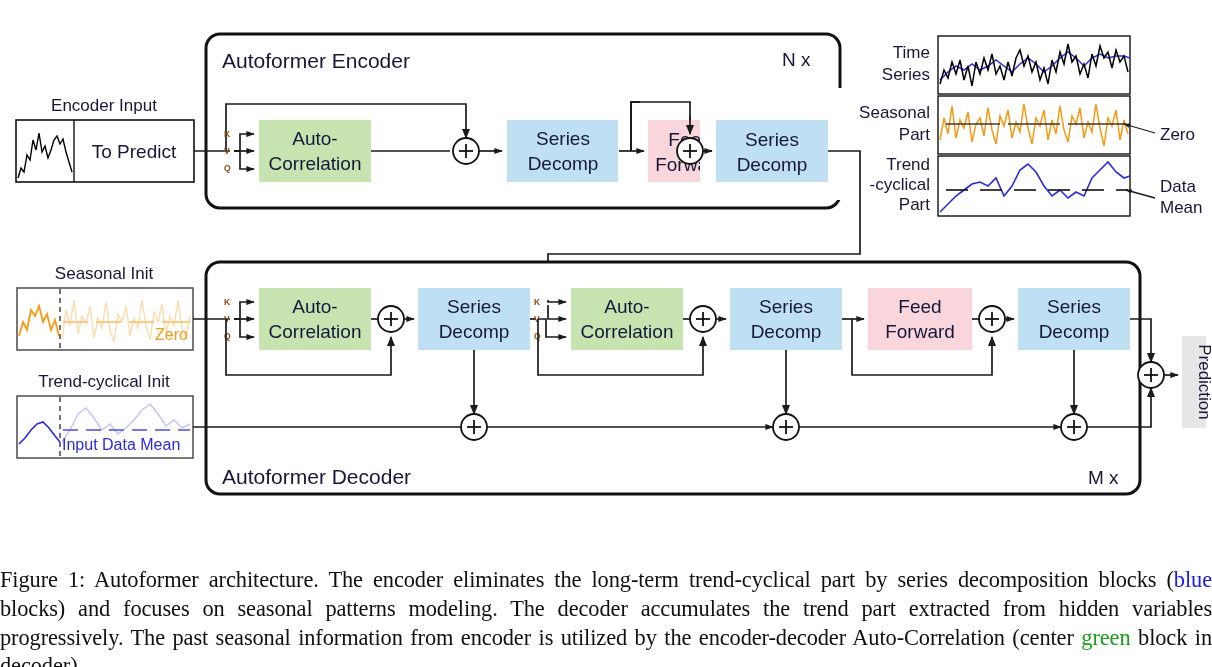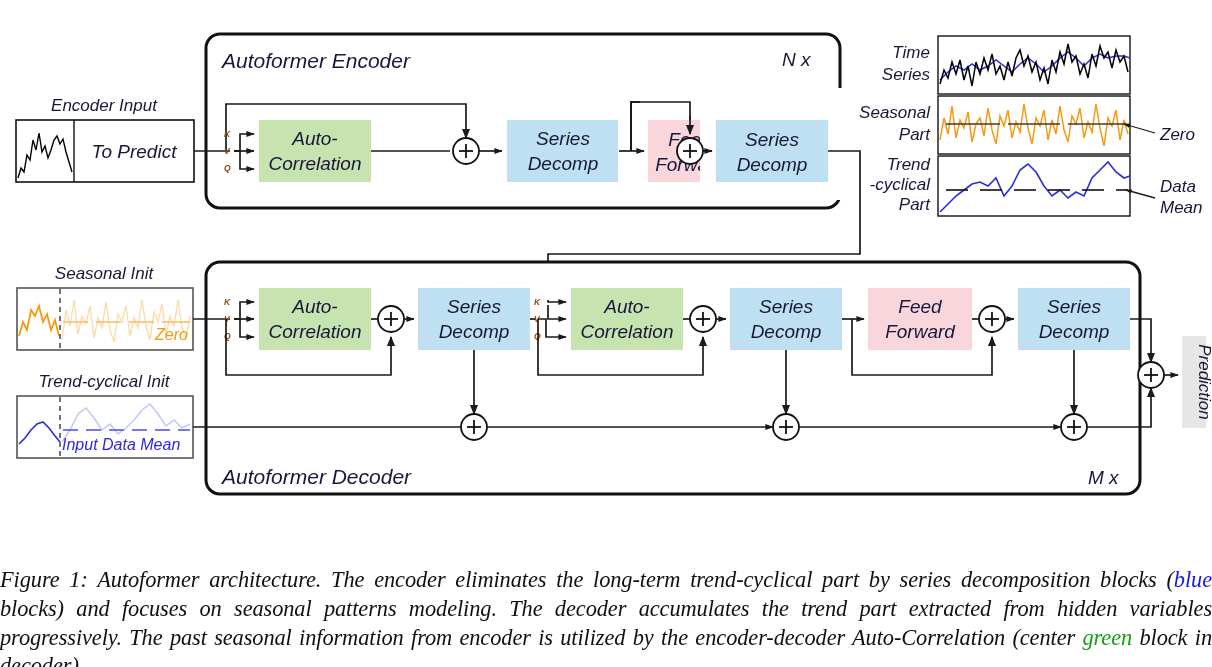--- a/index.html
+++ b/index.html
@@ -1,18 +1,18 @@
 <!DOCTYPE html>
 <html><head>
 <meta charset="utf-8">
 <title>Autoformer Architecture</title>
 <style>
   html,body{margin:0;padding:0;background:#ffffff;}
   body{width:1212px;height:667px;font-family:"Liberation Serif",serif;color:#1a1a2e;}
-  #root{position:relative;width:1212px;height:667px;overflow:hidden;font-style:italic;}
+  #root{position:relative;width:1212px;height:667px;overflow:hidden;}
   #diagram{position:absolute;left:0;top:0;width:1212px;height:520px;}
   .cap{position:absolute;left:0;top:524px;width:1212px;
        font-family:"Liberation Serif",serif;font-size:22.4px;line-height:1.285;
        color:#101010;text-align:justify;letter-spacing:-0.1px;margin-top:42px;}
   .cap .blue{color:#1a1ae6;}
   .cap .green{color:#15a015;}
   .cap p{margin:0;}
   svg{display:block;}
   text{font-family:"Liberation Sans",sans-serif;}
   .ttl{font-family:"Liberation Sans",sans-serif;font-size:21px;fill:#17173a;}

